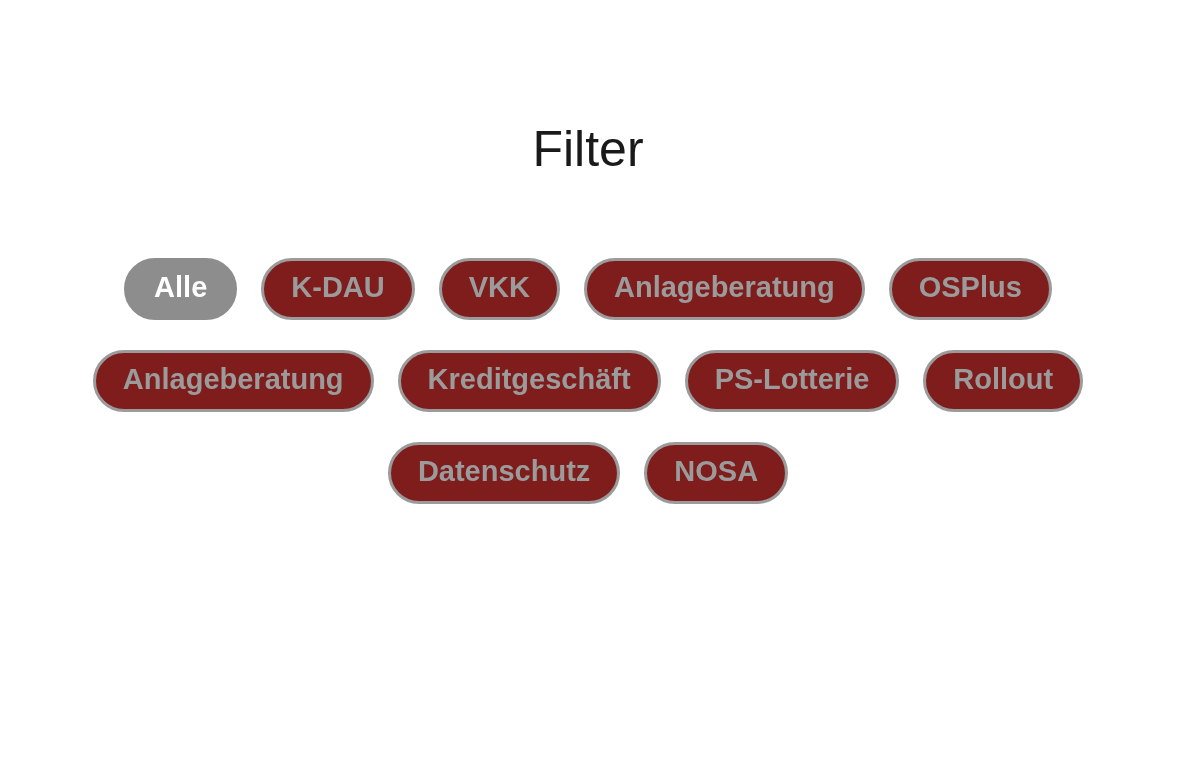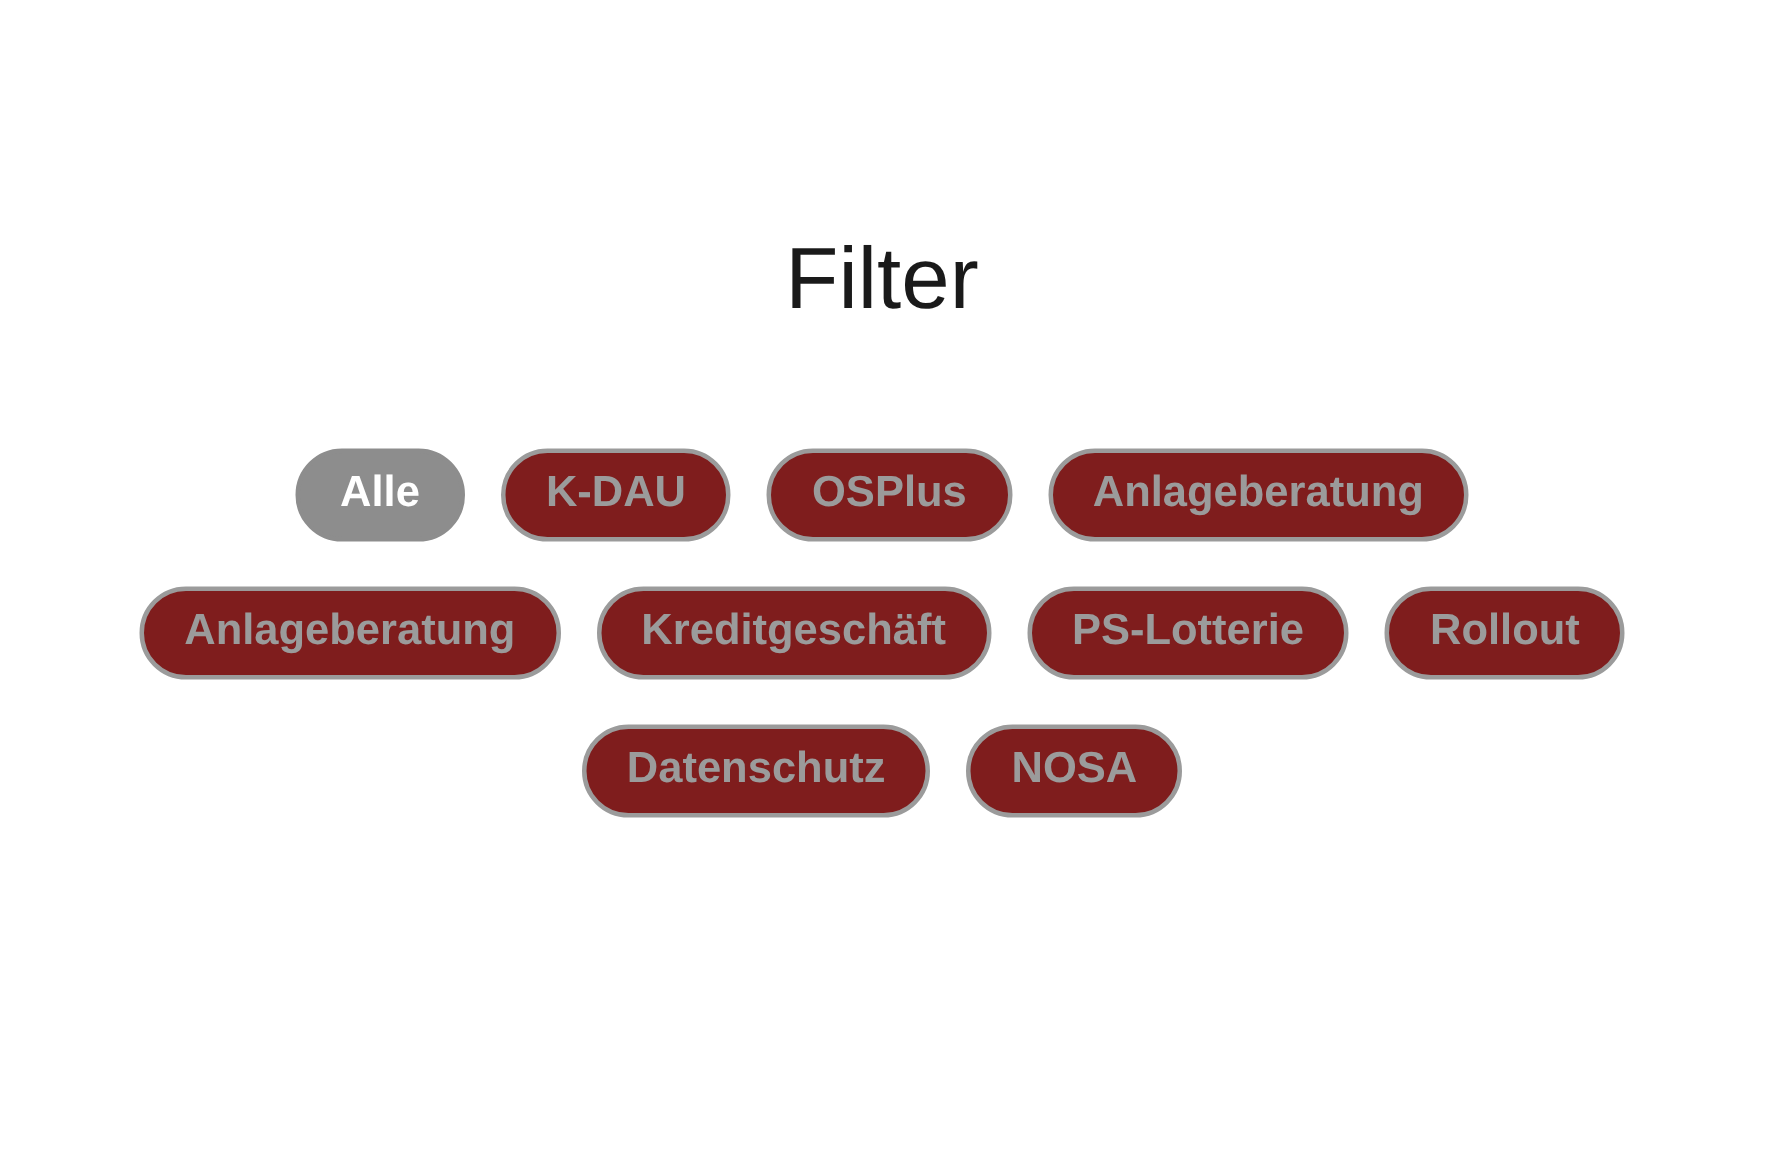--- a/index.html
+++ b/index.html
@@ -28,23 +28,23 @@
   .page-title {
     color: var(--accent);
     font-size: 74px;
     font-weight: 500;
     line-height: 1.12;
     letter-spacing: -1px;
     text-align: center;
     white-space: nowrap;
   }
   .filter-heading {
-    margin-top: 115px;
+    margin-top: 82px;
     color: var(--heading-black);
-    font-size: 58px;
+    font-size: 50px;
     font-weight: 500;
     line-height: 1;
     text-align: left;
   }
   .chips {
     margin-top: 84px;
     display: flex;
     flex-direction: column;
     align-items: center;
     gap: 30px;
@@ -83,22 +83,23 @@
 <body>
 
 <div class="page">
 
   <h2 class="filter-heading">Filter</h2>
 
   <div class="chips">
     <div class="chip-row">
         <button class="chip selected">Alle</button>
         <button class="chip">K-DAU</button>
+        <button class="chip">VKK</button>
+        <button class="chip">Anlageberatung</button>
         <button class="chip">OSPlus</button>
-        <button class="chip">Anlageberatung</button>
       </div>
     <div class="chip-row">
         <button class="chip">Anlageberatung</button>
         <button class="chip">Kreditgeschäft</button>
         <button class="chip">PS-Lotterie</button>
         <button class="chip">Rollout</button>
       </div>
     <div class="chip-row">
         <button class="chip">Datenschutz</button>
         <button class="chip">NOSA</button>

